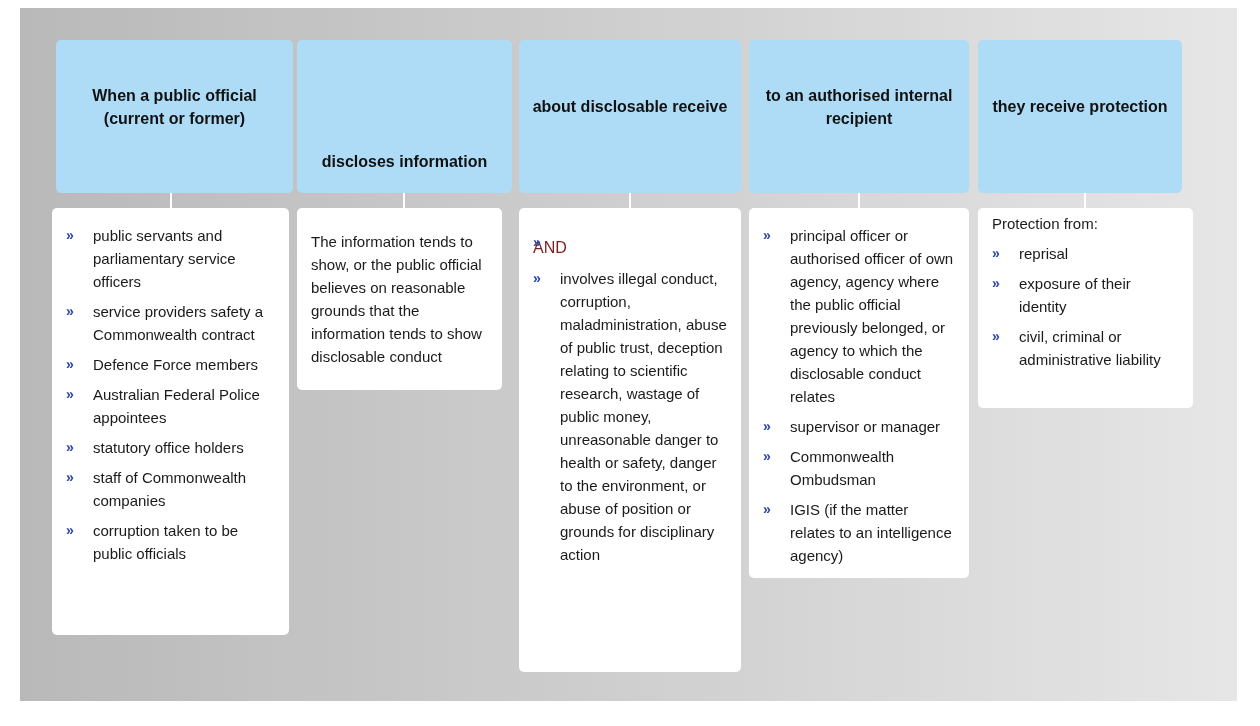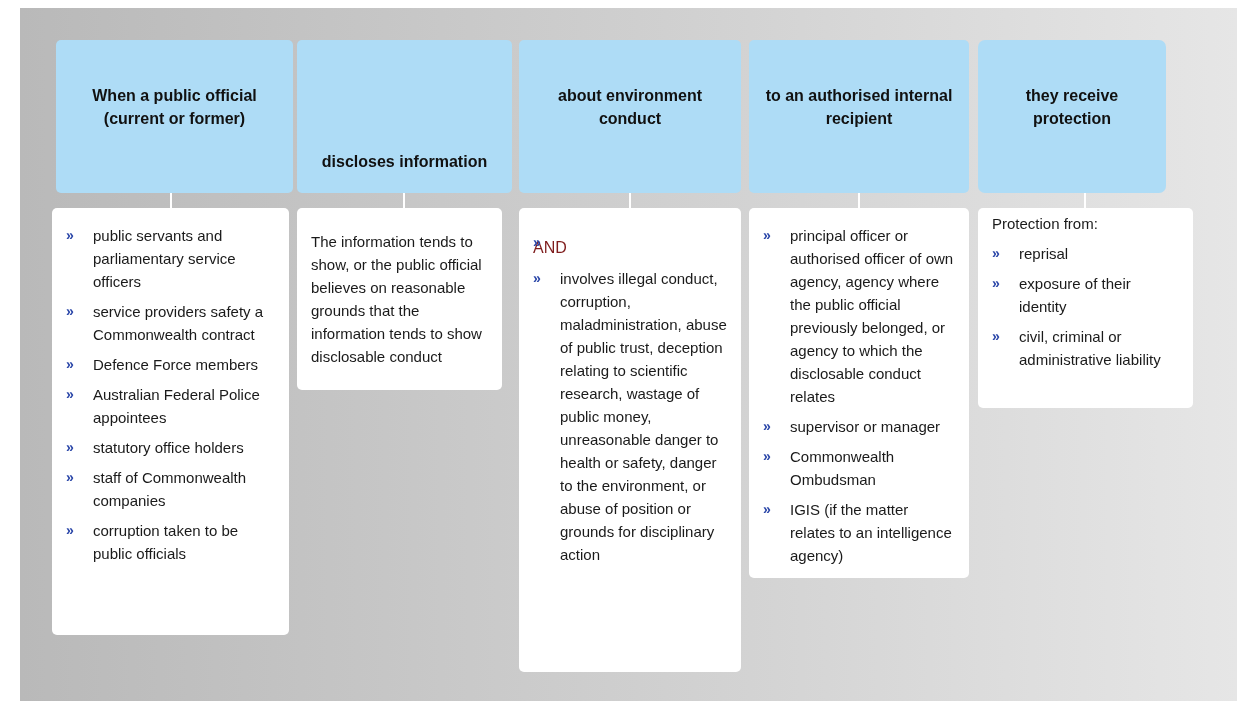--- a/index.html
+++ b/index.html
@@ -112,21 +112,21 @@
 
 <div class="header" style="left:297px; width:215px;align-items:flex-end;">
   <span>discloses information</span>
 </div>
 <div class="connector" style="left:403px;"></div>
 <div class="box" style="left:297px; width:205px; height:182px; padding-top:22px;">
   <p>The information tends to show, or the public official believes on reasonable grounds that the information tends to show disclosable conduct</p>
 </div>
 
 <div class="header" style="left:519px; width:222px;">
-  <span>about environment conduct</span>
+  <span>about disclosable receive</span>
 </div>
 <div class="connector" style="left:629px;"></div>
 <div class="box" style="left:519px; width:222px; height:464px;">
   <ul>
     <li><span class="bullet">»</span></li>
   </ul>
   <div class="and-label">AND</div>
   <ul>
     <li><span class="bullet">»</span><span>involves illegal conduct, corruption, maladministration, abuse of public trust, deception relating to scientific research, wastage of public money, unreasonable danger to health or safety, danger to the environment, or abuse of position or grounds for disciplinary action</span></li>
   </ul>
@@ -138,21 +138,21 @@
 <div class="connector" style="left:858px;"></div>
 <div class="box" style="left:749px; width:220px; height:370px;">
   <ul>
     <li><span class="bullet">»</span><span>principal officer or authorised officer of own agency, agency where the public official previously belonged, or agency to which the disclosable conduct relates</span></li>
     <li><span class="bullet">»</span><span>supervisor or manager</span></li>
     <li><span class="bullet">»</span><span>Commonwealth Ombudsman</span></li>
     <li><span class="bullet">»</span><span>IGIS (if the matter relates to an intelligence agency)</span></li>
   </ul>
 </div>
 
-<div class="header" style="left:978px; width:188px;border-radius:7px;">
+<div class="header" style="left:978px; width:204px;">
   <span>they receive protection</span>
 </div>
 <div class="connector" style="left:1084px;"></div>
 <div class="box" style="left:978px; width:215px; height:200px; padding-top:4px;">
   <p class="intro">Protection from:</p>
   <ul>
     <li><span class="bullet">»</span><span>reprisal</span></li>
     <li><span class="bullet">»</span><span>exposure of their identity</span></li>
     <li><span class="bullet">»</span><span>civil, criminal or administrative liability</span></li>
   </ul>

